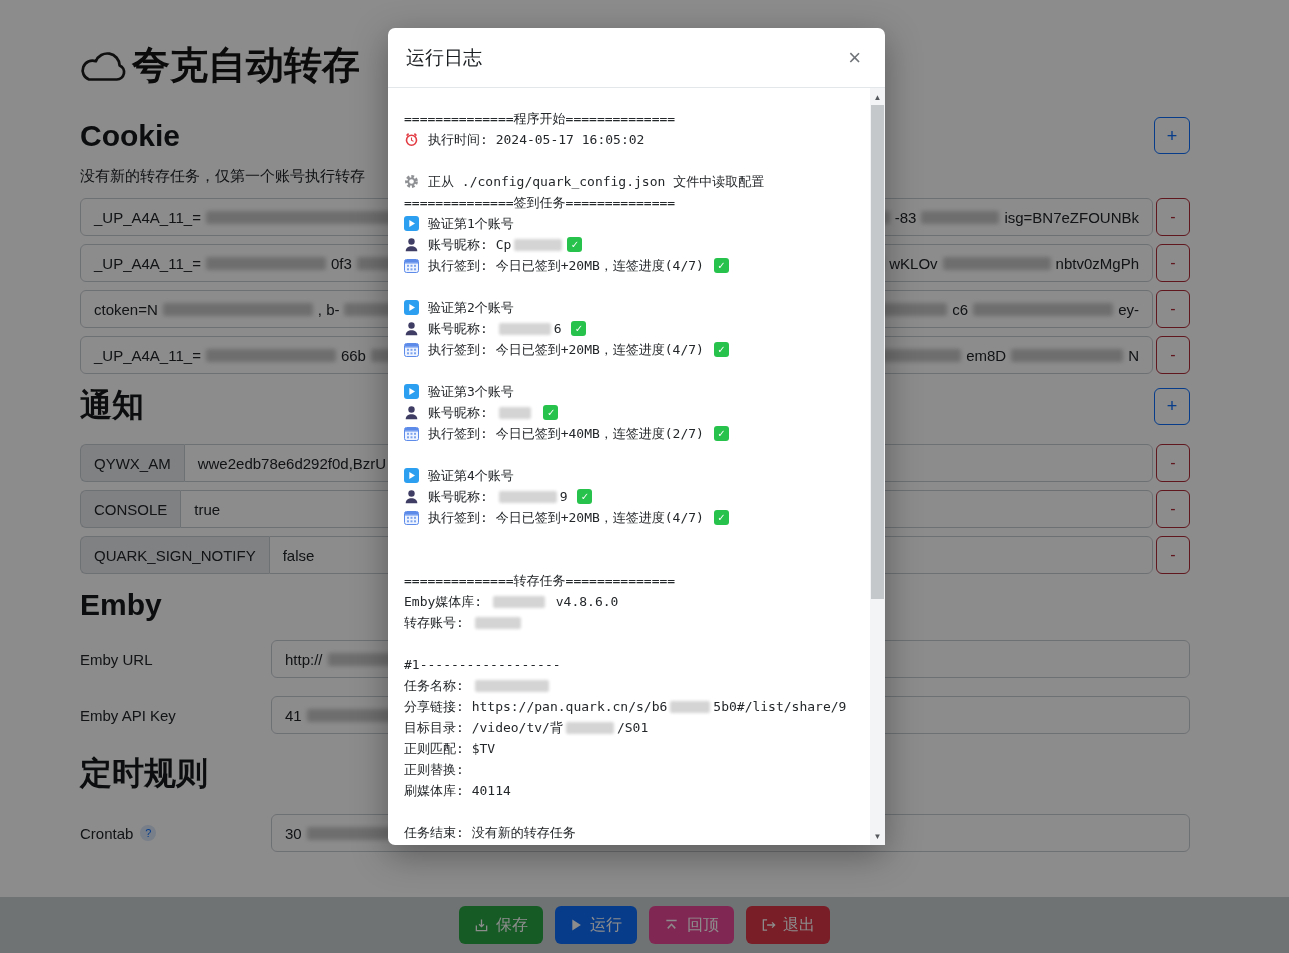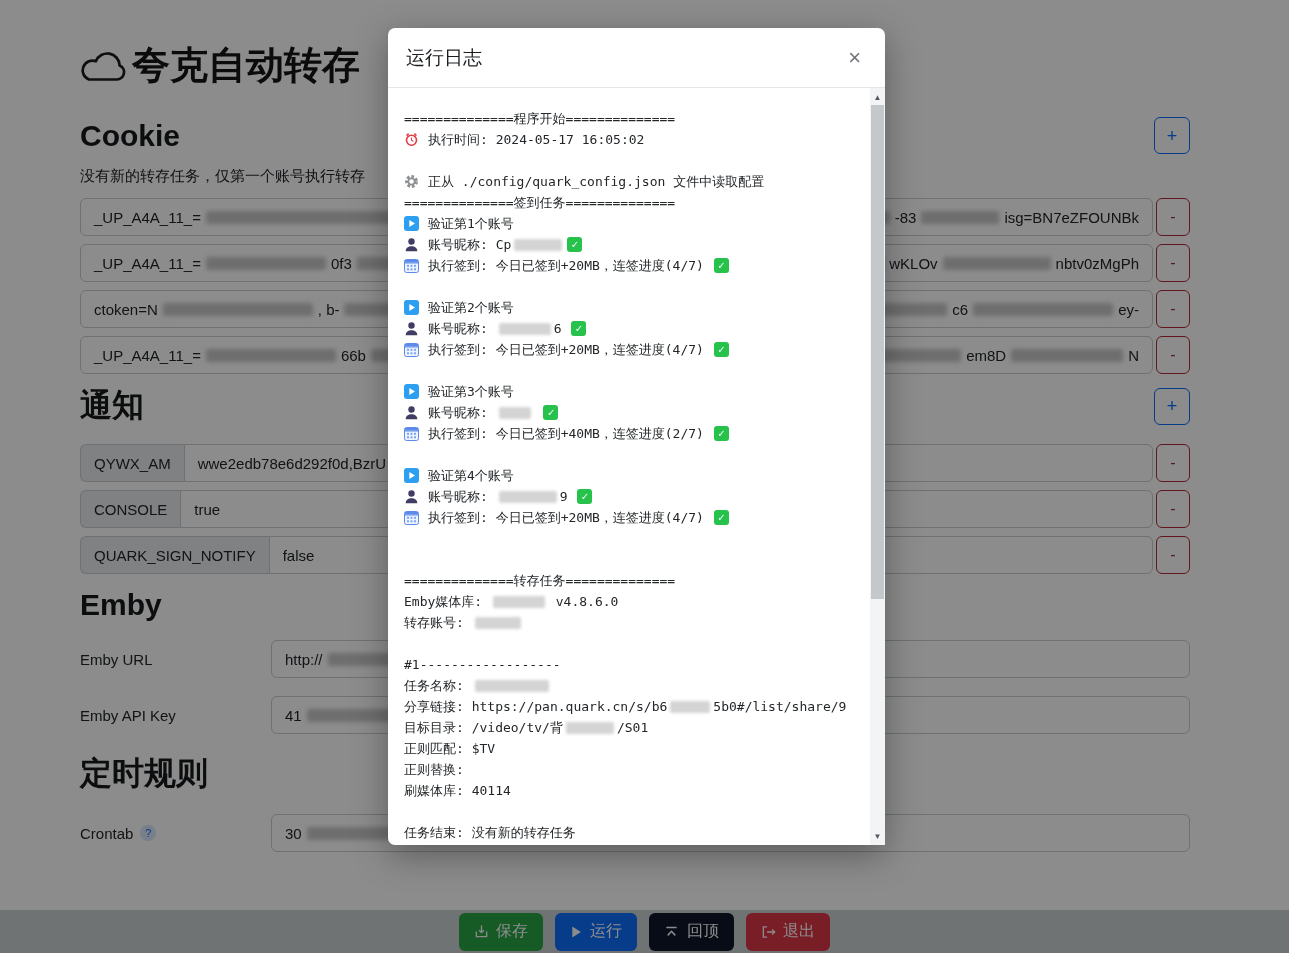--- a/index.html
+++ b/index.html
@@ -19,21 +19,21 @@
   .addon{display:flex;align-items:center;height:38px;box-sizing:border-box;border:1px solid #c9ced3;border-right:0;
          border-radius:6px 0 0 6px;background:#e9ecef;padding:0 13px;font-size:15px;color:#212529;white-space:nowrap;}
   .group-value{border-radius:0 6px 6px 0;}
   .redact{display:inline-block;height:13px;border-radius:2px;background:#c9c9c9;filter:blur(2px);margin:0 5px;}
   .redact.flex{flex:1 1 40px;}
   .field-row{display:flex;align-items:center;margin-bottom:18px;}
   .field-label{flex:0 0 191px;font-size:15px;color:#212529;display:flex;align-items:center;gap:7px;}
   .help-badge{width:16px;height:16px;border-radius:50%;background:#dbe7f8;color:#0d6efd;font-size:11px;
               display:inline-flex;align-items:center;justify-content:center;cursor:pointer;}
   .sec-emby h2,.sec-cron h2{margin:14px 0 18px;}
-  footer{position:absolute;left:0;right:0;bottom:0;height:43px;background:#ccd1d4;
+  footer{position:absolute;left:0;right:0;bottom:0;height:56px;background:#ccd1d4;
          display:flex;align-items:center;justify-content:center;gap:12px;}
   .fbtn{display:inline-flex;align-items:center;gap:7px;border:none;border-radius:6px;color:#fff;font-size:16px;
         padding:0 15px;height:38px;cursor:pointer;}
   .fbtn .ic{display:inline-flex;}
   .overlay{position:absolute;inset:0;background:rgba(0,0,0,0.45);}
   .modal{position:absolute;left:388px;top:28px;width:497px;height:817px;background:#fff;border-radius:7px;
          box-shadow:0 10px 35px rgba(0,0,0,.35);}
   .modal-header{height:60px;display:flex;align-items:center;justify-content:space-between;padding:0 18px;
                 border-bottom:1px solid #e4e7ea;box-sizing:border-box;}
   .modal-title{font-size:19px;color:#1b1e21;}
@@ -160,21 +160,21 @@
         <span>保存</span>
       </button>
       <button class="fbtn" style="background: rgb(13, 110, 253);">
         <span class="ic">
           <svg width="13" height="14" viewBox="0 0 12 14">
             <path d="M1.8 1.6l8.6 5.4-8.6 5.4z" fill="#fff"></path>
           </svg>
         </span>
         <span>运行</span>
       </button>
-      <button class="fbtn" style="background: #0f172a; gap: 8px;">
+      <button class="fbtn" style="background: #ec4899; gap: 8px;">
         <span class="ic">
           <svg width="15" height="14" viewBox="0 0 16 14" fill="none" stroke="#fff" stroke-width="1.6">
             <path d="M2.5 2.2h11"></path>
             <path d="M4 10.6l4-4.4 4 4.4"></path>
           </svg>
         </span>
         <span>回顶</span>
       </button>
       <button class="fbtn" style="background: rgb(220, 53, 69);">
         <span class="ic">

